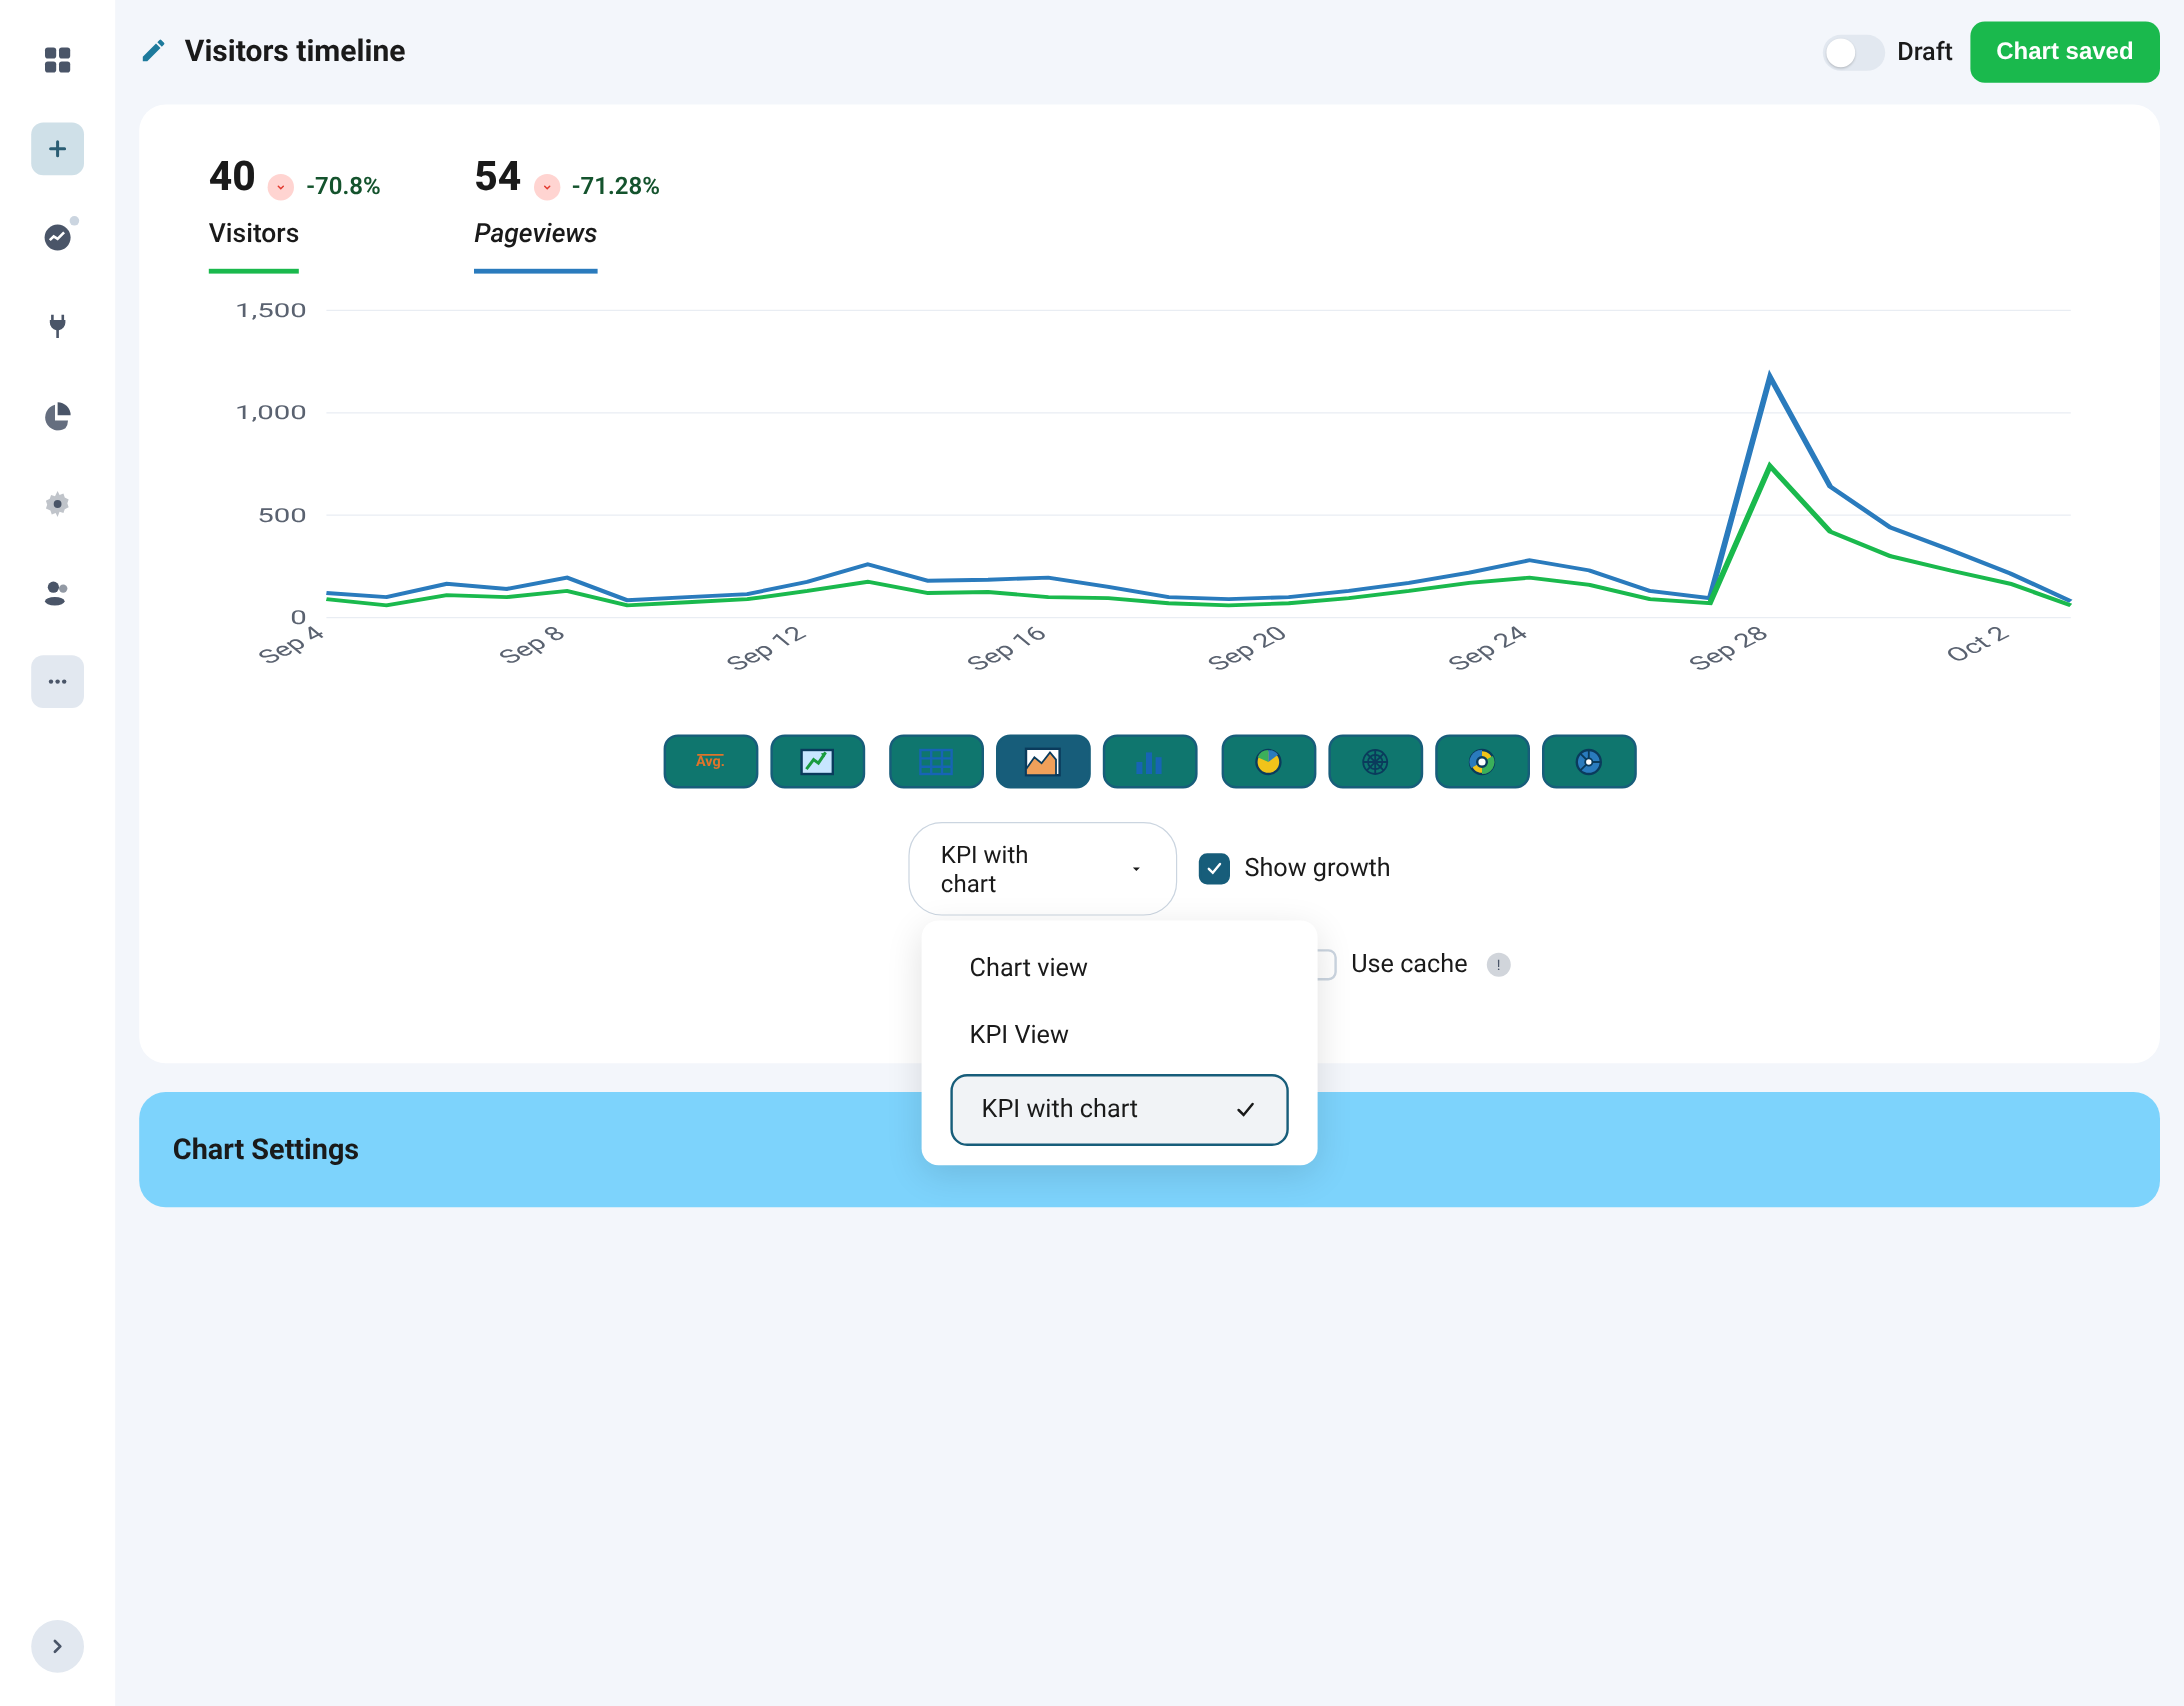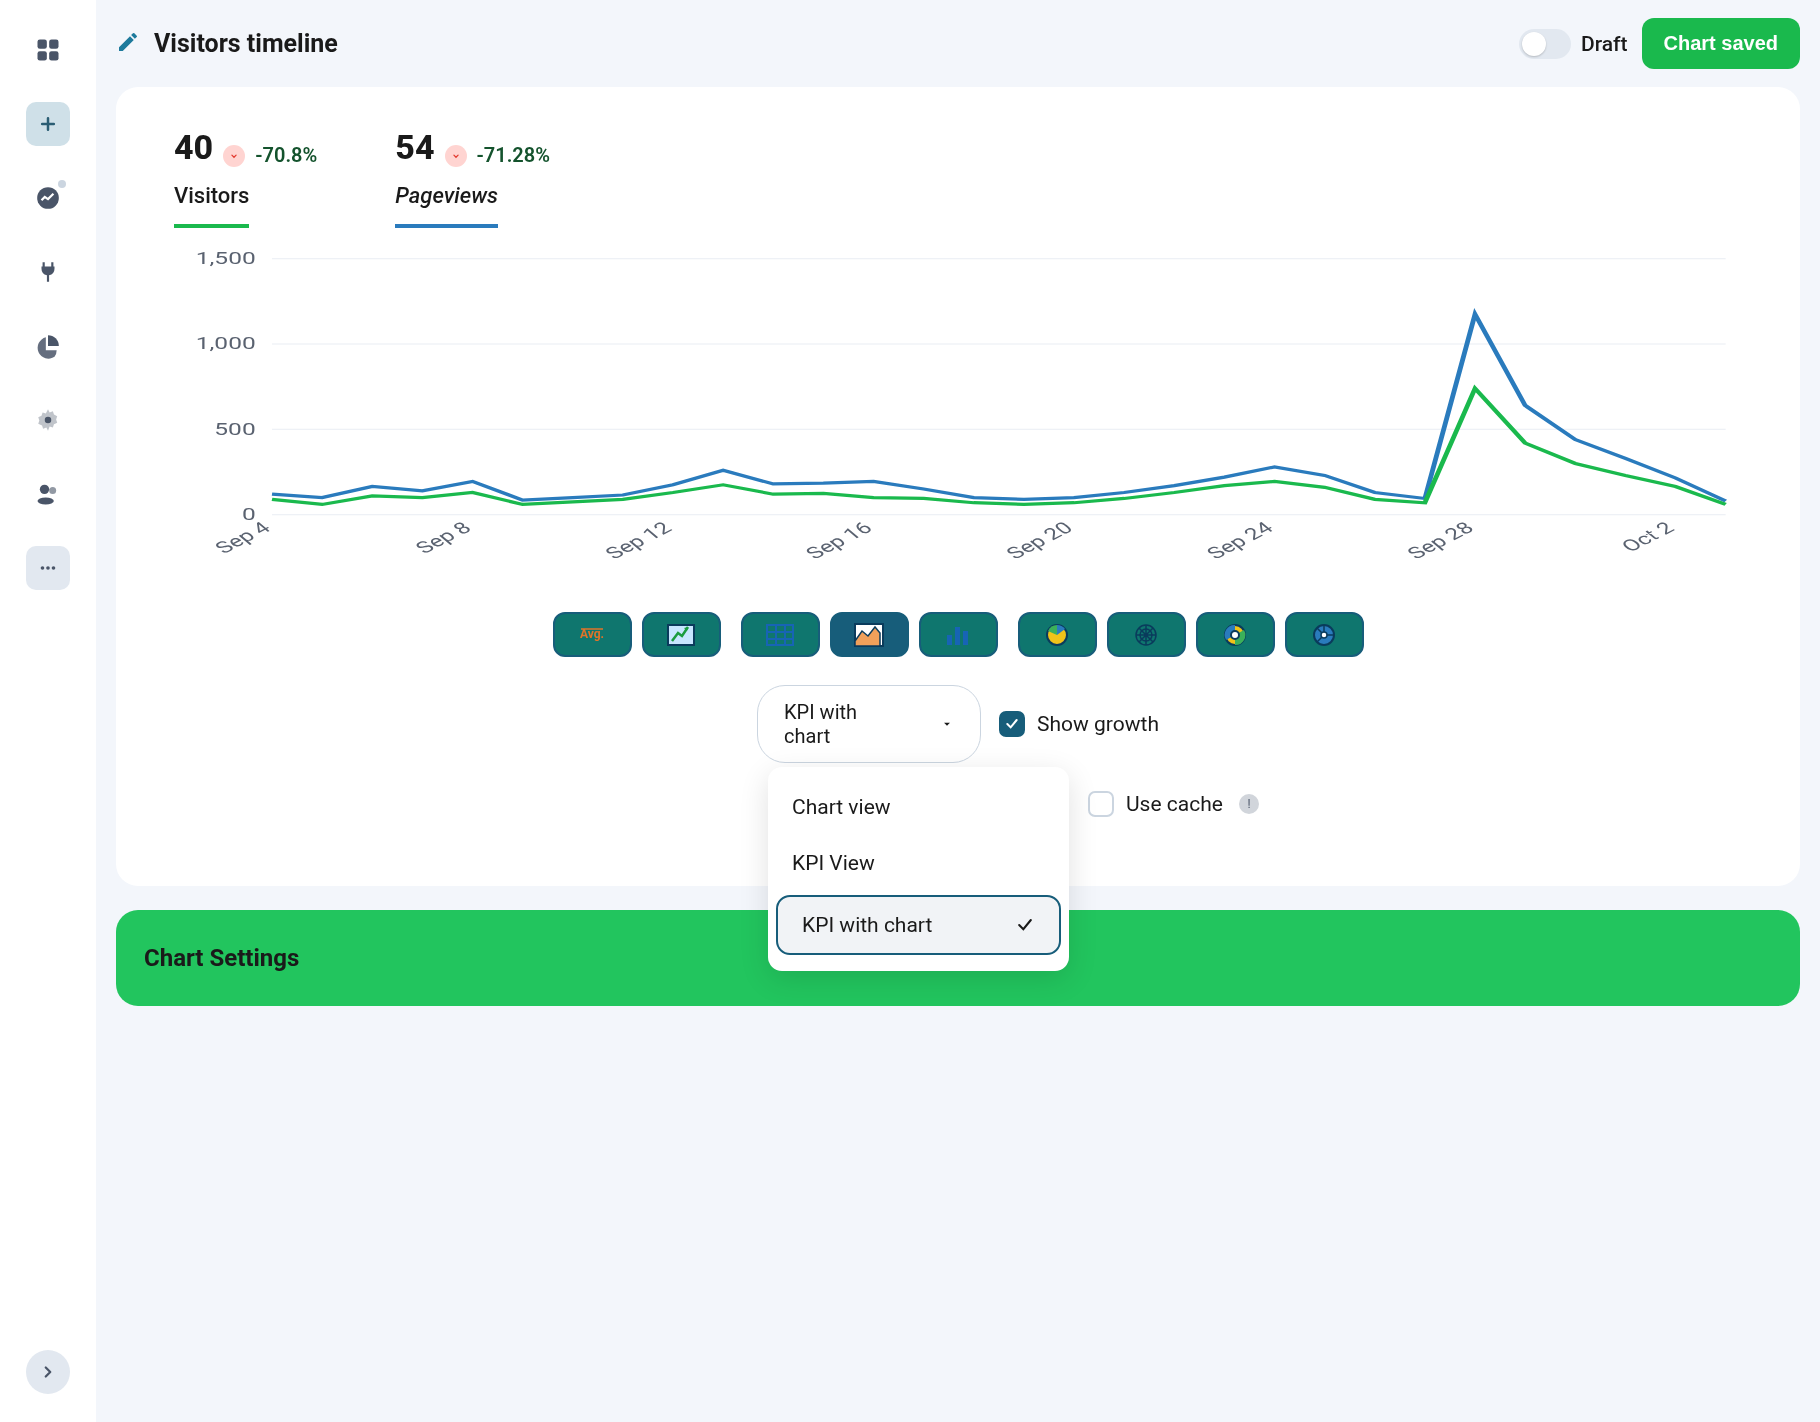--- a/index.html
+++ b/index.html
@@ -39,25 +39,25 @@
 .ctype.detached { margin-left:10px; }
 .ctype svg { width:34px; height:28px; }
 .row-center { display:flex; align-items:center; justify-content:center; gap:18px; margin-bottom:22px; }
 .dropdown { border:1.5px solid #cbd5e0; border-radius:28px; padding:14px 26px; font-size:20px; display:flex; align-items:center; gap:46px; cursor:pointer; width:224px; justify-content:space-between;}
 .check { display:flex; align-items:center; gap:12px; }
 .checkbox { width:26px; height:26px; border-radius:7px; border:2px solid #cbd5e0; cursor:pointer; display:flex; align-items:center; justify-content:center; }
 .checkbox.checked { background:#175d7a; border-color:#175d7a; color:#fff; }
 .check-label { font-size:21px; }
 .info-dot { width:20px; height:20px; background:#d1d5db; border-radius:50%; display:inline-flex; align-items:center; justify-content:center; font-size:12px; color:#4a5568; margin-left:4px; }
 .btn-outline { border:2.5px solid #175d7a; color:#175d7a; background:#fff; font-size:20px; font-weight:600; padding:12px 20px; border-radius:12px; cursor:pointer; }
-.dropdown-menu { position:absolute; background:#fff; border-radius:14px; box-shadow:0 8px 30px rgba(0,0,0,.12); width:301px; padding:12px 0; z-index:5;}
+.dropdown-menu { position:absolute; background:#fff; border-radius:14px; box-shadow:0 8px 30px rgba(0,0,0,.12); width:330px; padding:12px 16px; z-index:5;}
 .dropdown-menu .item { padding:16px 24px; font-size:21px; cursor:pointer; display:flex; justify-content:space-between; align-items:center;}
 .dropdown-menu .item.selected { background:#f1f3f6; border:2.5px solid #175d7a; border-radius:14px; margin:4px 8px; }
 .section-title { font-size:24px; font-weight:700; }
-.settings-panel { background:#22c55e; border-radius:22px; padding: 34px 28px; }
+.settings-panel { background:#7dd3fc; border-radius:22px; padding: 34px 28px; }
 .row-rel { position:relative; display:flex; justify-content:center; align-items:center; gap:28px; }
 </style>
 </head>
 <body>
 
 <div class="app">
   <aside class="sidebar">
     <div class="icon-btn">
       <svg width="28" height="28" viewBox="0 0 24 24">
           <rect x="3" y="3" width="8" height="8" rx="2" fill="#4a5568"></rect>

